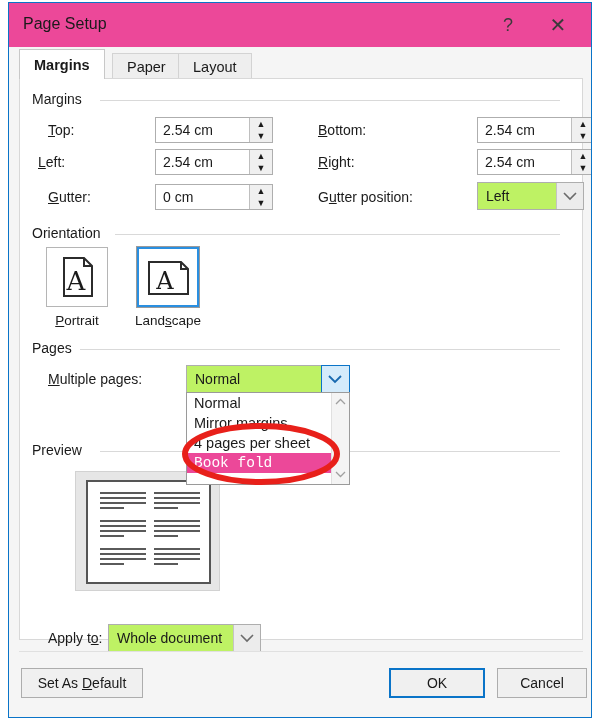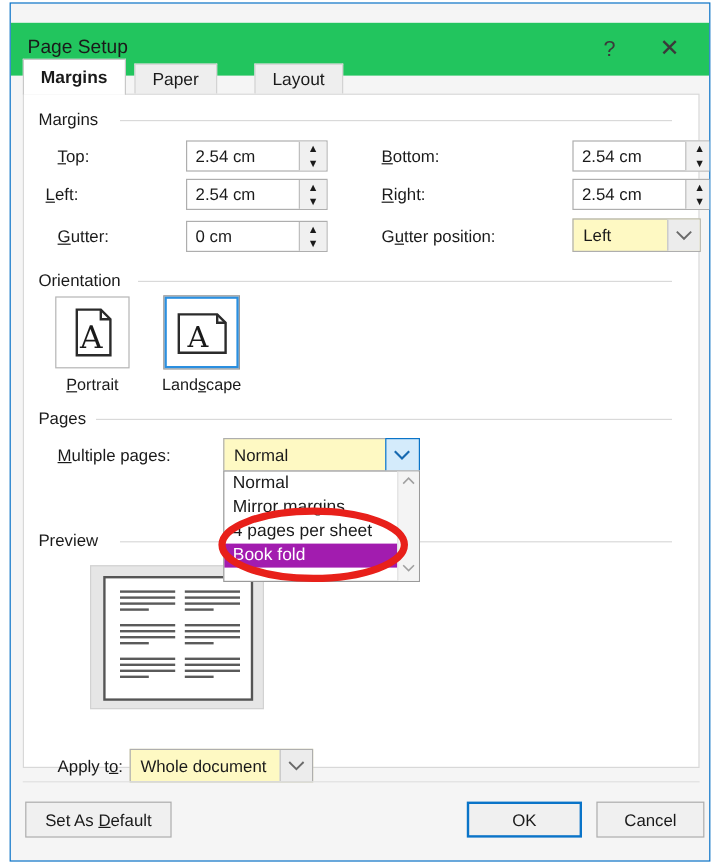--- a/index.html
+++ b/index.html
@@ -20,24 +20,24 @@
     width: 584px;
     height: 716px;
     background: #f5f5f5;
     border: 1px solid #0a74c8;
     box-sizing: border-box;
     overflow: hidden;
   }
   
   .titlebar {
     position: absolute;
-    left: 0; top: 16px;
+    left: 0; top: 0;
     width: 100%;
     height: 44px;
-    background: #22c55e;
+    background: #ec4899;
     box-sizing: border-box;
   }
   .title-text {
     position: absolute;
     left: 14px;
     top: 12px;
     font-size: 16px;
     color: #1a1a1a;
   }
   .title-btn {
@@ -79,21 +79,21 @@
     top: 0px;
     height: 30px;
     line-height: 30px;
     background: #ffffff;
     border-color: #c8c8c8;
     font-weight: bold;
     z-index: 3;
   }
   .tab-margins { left: 0px; }
   .tab-paper   { left: 93px; }
-  .tab-layout  { left: 159px; margin-left: 34px; }
+  .tab-layout  { left: 159px; }
   
   .page-body {
     position: absolute;
     left: 10px;
     top: 75px;
     width: 564px;
     height: 562px;
     background: #ffffff;
     border: 1px solid #d8d8d8;
     box-sizing: border-box;
@@ -154,21 +154,21 @@
     text-align: center;
     color: #1a1a1a;
   }
   .spin .btns .up { top: 0; }
   .spin .btns .dn { top: 12px; }
   
   .combo {
     position: absolute;
     height: 28px;
     border: 1px solid #aeaeae;
-    background: #fef9c3;
+    background: #bef264;
     box-sizing: border-box;
   }
   .combo .cval {
     position: absolute;
     left: 8px;
     top: 0;
     line-height: 26px;
     font-size: 14px;
     color: #1a1a1a;
     white-space: nowrap;
@@ -223,22 +223,23 @@
   .dl-item {
     position: relative;
     height: 20px;
     line-height: 20px;
     padding-left: 7px;
     font-size: 14.5px;
     color: #1a1a1a;
     white-space: nowrap;
   }
   .dl-item.sel {
-    background: #a21caf;
+    background: #ec4899;
     color: #ffffff;
+    font-family: Liberation Mono, monospace;
   }
   .dl-scroll {
     position: absolute;
     right: 0; top: 0;
     width: 17px;
     height: 100%;
     background: #f4f4f4;
     border-left: 1px solid #e0e0e0;
   }
   .dl-scroll .arw {

